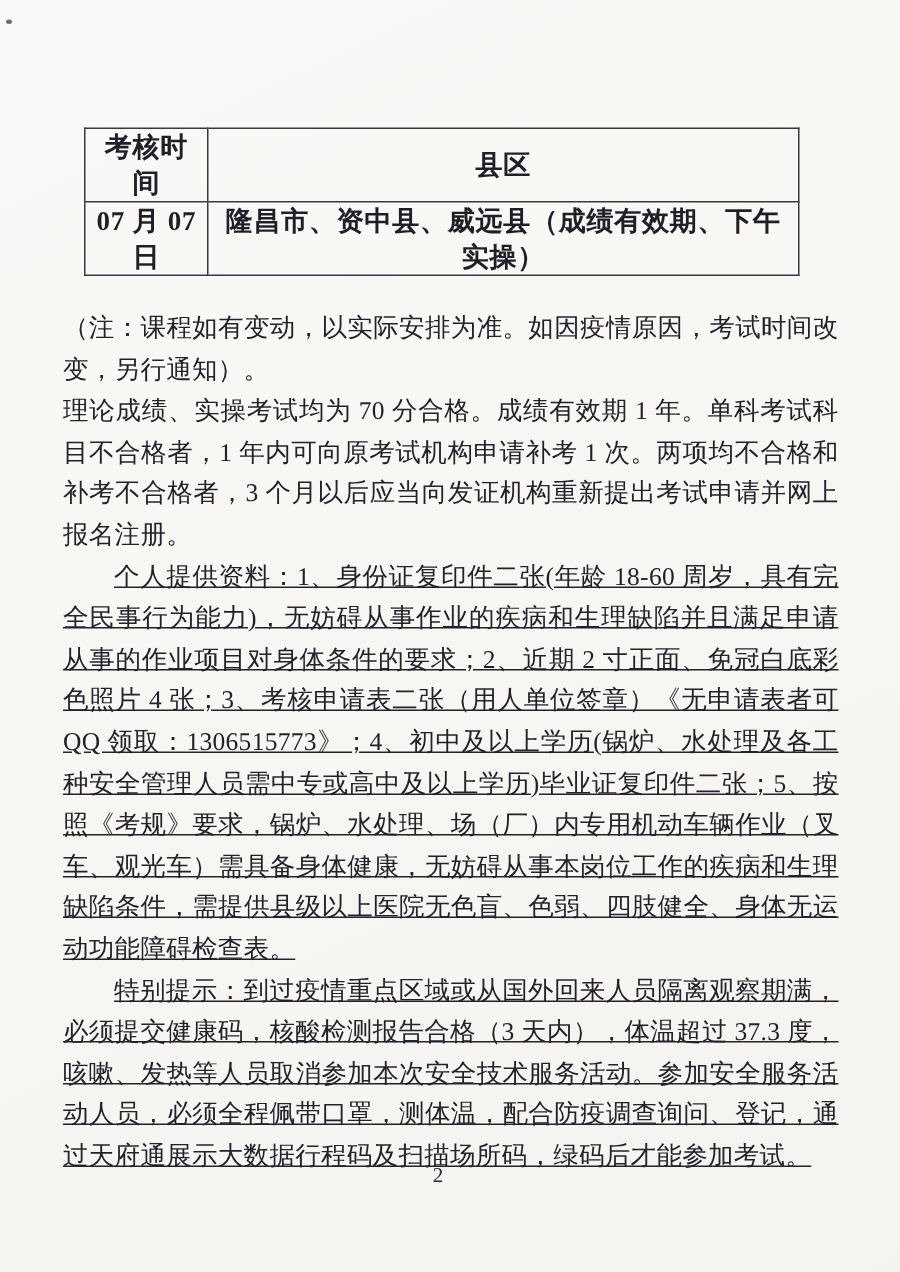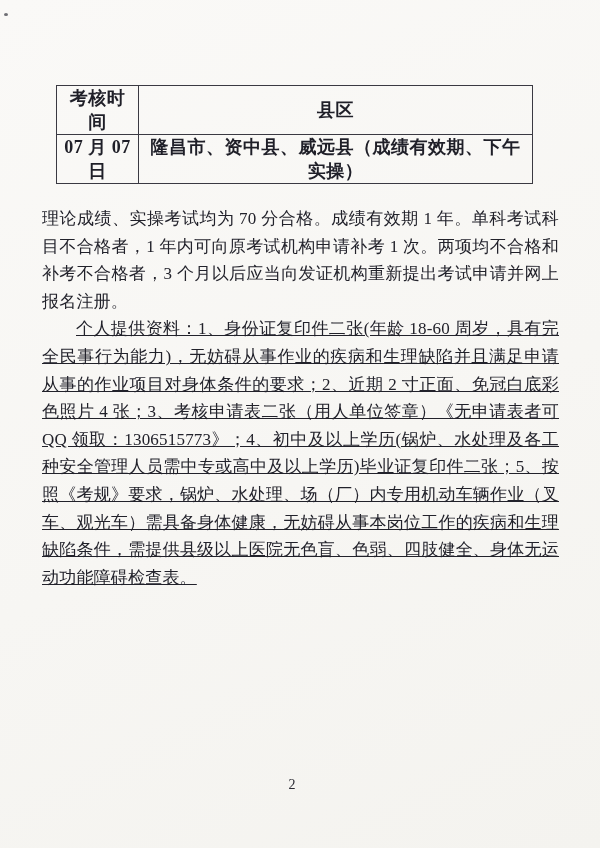--- a/index.html
+++ b/index.html
@@ -103,19 +103,21 @@
     </thead>
     <tbody>
       <tr>
         <td>07 月 07 日</td>
         <td>隆昌市、资中县、威远县（成绩有效期、下午实操）</td>
       </tr>
     </tbody>
   </table>
 
   <div class="body-text">
+    <p class="bold">（注：课程如有变动，以实际安排为准。如因疫情原因，考试时间改变，另行通知）。</p>
     <p>理论成绩、实操考试均为 70 分合格。成绩有效期 1 年。单科考试科目不合格者，1 年内可向原考试机构申请补考 1 次。两项均不合格和补考不合格者，3 个月以后应当向发证机构重新提出考试申请并网上报名注册。</p>
     <p class="indent">个人提供资料：1、身份证复印件二张(年龄 18-60 周岁，具有完全民事行为能力)，无妨碍从事作业的疾病和生理缺陷并且满足申请从事的作业项目对身体条件的要求；2、近期 2 寸正面、免冠白底彩色照片 4 张；3、考核申请表二张（用人单位签章）《无申请表者可 QQ 领取：1306515773》；4、初中及以上学历(锅炉、水处理及各工种安全管理人员需中专或高中及以上学历)毕业证复印件二张；5、按照《考规》要求，锅炉、水处理、场（厂）内专用机动车辆作业（叉车、观光车）需具备身体健康，无妨碍从事本岗位工作的疾病和生理缺陷条件，需提供县级以上医院无色盲、色弱、四肢健全、身体无运动功能障碍检查表。</p>
+    <p class="indent bold">特别提示：到过疫情重点区域或从国外回来人员隔离观察期满，必须提交健康码，核酸检测报告合格（3 天内），体温超过 37.3 度，咳嗽、发热等人员取消参加本次安全技术服务活动。参加安全服务活动人员，必须全程佩带口罩，测体温，配合防疫调查询问、登记，通过天府通展示大数据行程码及扫描场所码，绿码后才能参加考试。</p>
   </div>
 
   <div class="page-number">2</div>
 
 </div>
 
 </body></html>

